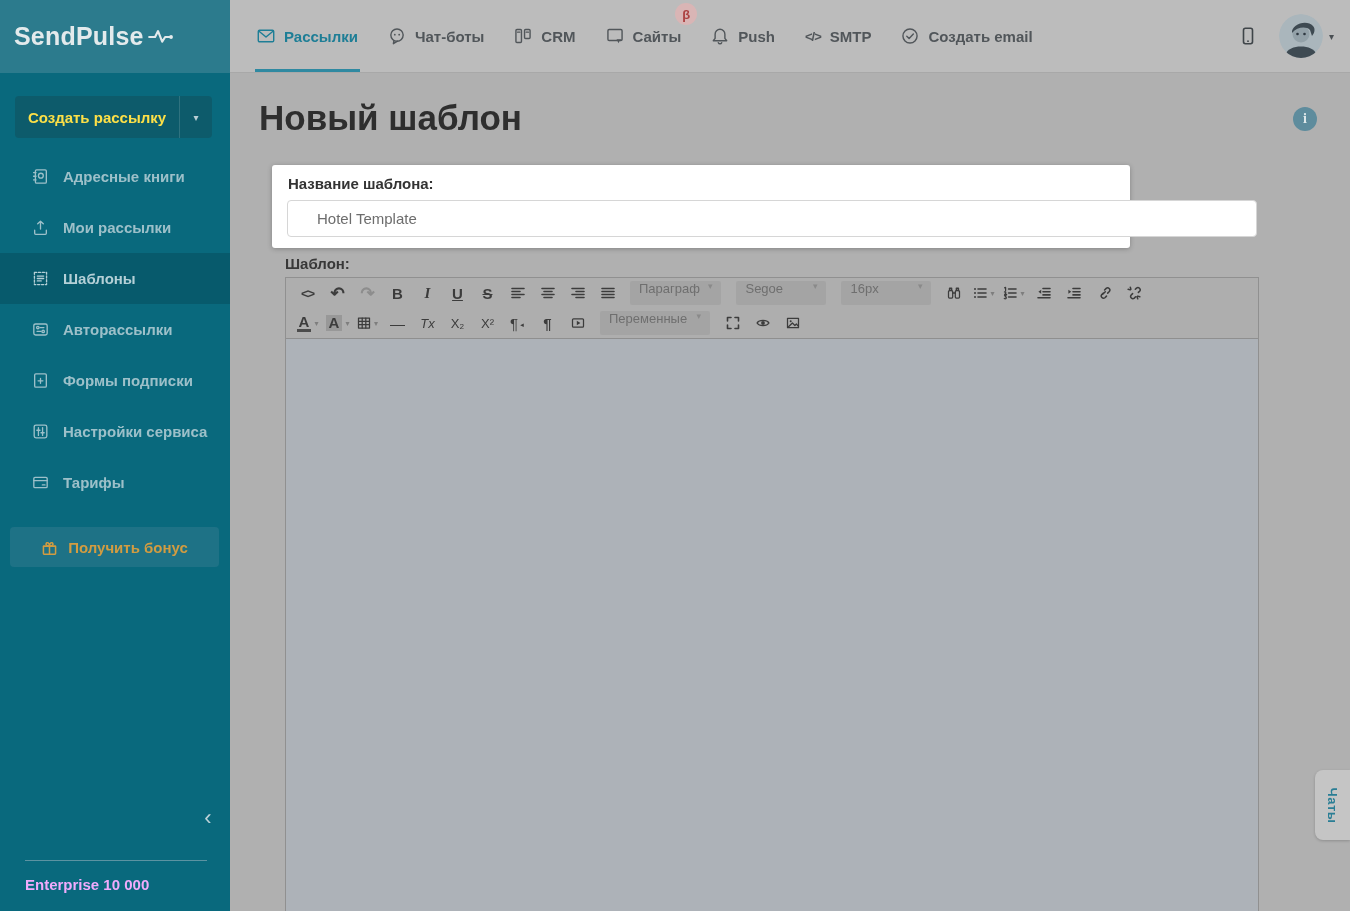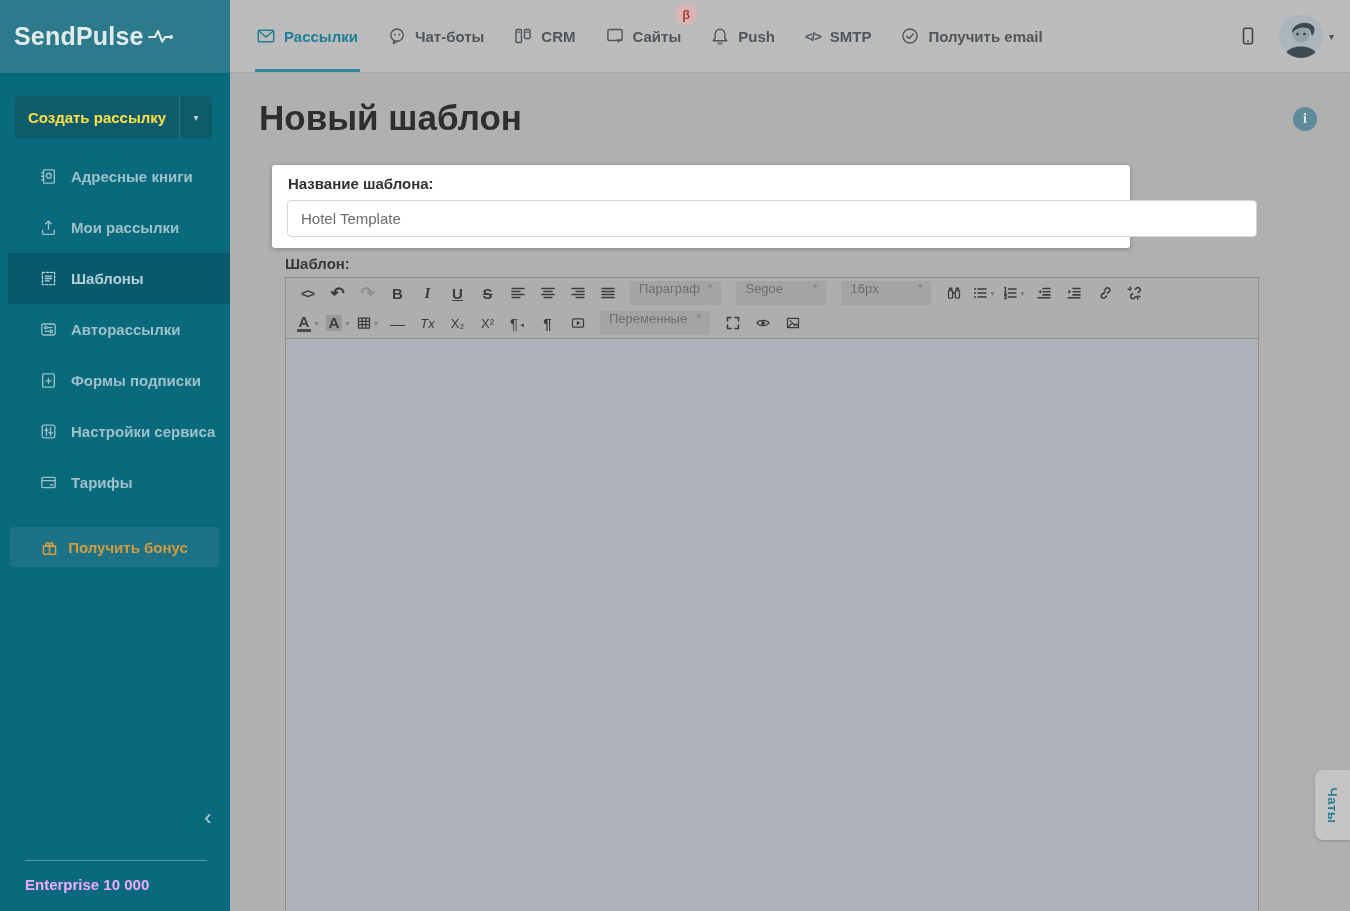--- a/index.html
+++ b/index.html
@@ -10,21 +10,21 @@
   svg.ic { stroke:currentColor; fill:none; stroke-width:1.25; stroke-linecap:round; stroke-linejoin:round; display:block; }
   svg.ic .f { fill:currentColor; stroke:none; }
 
   
   .sidebar { position:absolute; left:0; top:0; width:230px; height:911px; background:#09697d; z-index:5; }
   .sidebar-head { height:73px; background:#2c7b8d; display:flex; align-items:center; padding-left:14px; }
   .logo { display:flex; align-items:center; gap:4px; color:#e3eaec; font-size:25px; font-weight:bold; letter-spacing:0.2px; }
   .create-btn { position:absolute; left:15px; top:96px; width:197px; height:42px; background:#0d5b6b; border-radius:4px; display:flex; align-items:center; cursor:pointer; }
   .create-btn .lbl { flex:1; text-align:center; color:#fde047; font-weight:bold; font-size:15px; }
   .create-btn .caret-box { width:33px; height:100%; border-left:1px solid rgba(255,255,255,0.14); display:flex; align-items:center; justify-content:center; color:#b9cfd5; font-size:10px; }
-  .menu { position:absolute; left:0; top:151px; width:230px;padding-left:8px; }
+  .menu { position:absolute; left:0; top:151px; width:230px; }
   .menu-item { height:51px; display:flex; align-items:center; padding-left:32px; gap:14px; color:#9dc0c9; font-weight:bold; font-size:15px; cursor:pointer; }
   .menu-item.active { background:#075a6c; color:#b4d0d7; }
   .bonus-btn { position:absolute; left:10px; top:527px; width:209px; height:40px; background:#1e7286; border-radius:4px; display:flex; align-items:center; justify-content:center; gap:10px; color:#d29c41; font-weight:bold; font-size:15px; cursor:pointer; }
   .collapse { position:absolute; right:10px; top:804px; color:#bdd2d8; font-size:22px; width:24px; height:28px; display:flex; align-items:center; justify-content:center; cursor:pointer; }
   .side-divider { position:absolute; left:25px; top:860px; width:182px; height:1px; background:#5c93a2; }
   .plan { position:absolute; left:25px; top:876px; color:#f0abfc; font-weight:bold; font-size:15px; }
 
   
   .topbar { position:absolute; left:230px; top:0; width:1120px; height:73px; background:#bcbcbc; border-bottom:1px solid #a8a8a8; display:flex; align-items:stretch; z-index:4; }
   .tabs { display:flex; align-items:stretch; gap:30px; margin-left:27px; }
@@ -37,21 +37,21 @@
   .avatar-wrap { display:flex; align-items:center; gap:6px; cursor:pointer; }
   .avatar { width:44px; height:44px; border-radius:50%; overflow:hidden; }
   .avatar-caret { color:#4a4f53; font-size:10px; }
 
   
   .main-title { position:absolute; left:259px; top:98px; font-size:35px; font-weight:bold; color:#2e2e2e; }
   .info-btn { position:absolute; left:1293px; top:107px; width:24px; height:24px; border-radius:50%; background:#5e8c9d; color:#dfe8ea; font-size:14px; font-weight:bold; font-family:"Liberation Serif", serif; display:flex; align-items:center; justify-content:center; cursor:pointer; }
 
   .spotlight-card { position:absolute; left:272px; top:165px; width:858px; height:83px; background:#ffffff; border-radius:3px; box-shadow:0 1px 5px rgba(0,0,0,0.25); }
   .field-label { position:absolute; left:16px; top:10px; font-size:15px; font-weight:bold; color:#333333; }
-  .name-input { position:absolute; left:15px; top:35px; width:970px; height:37px; border:1px solid #d6d6d6; border-radius:4px; background:#fff; padding:0 13px; font-size:15px; color:#6d6d6d; font-family:"Liberation Sans", sans-serif; outline:none; }
+  .name-input { position:absolute; left:15px; top:35px; width:970px; height:37px; border:1px solid #d6d6d6; border-radius:4px; background:#fff; padding:0 29px; font-size:15px; color:#6d6d6d; font-family:"Liberation Sans", sans-serif; outline:none; }
 
   .tpl-label { position:absolute; left:285px; top:255px; font-size:15px; font-weight:bold; color:#383838; }
 
   .editor { position:absolute; left:285px; top:277px; width:974px; height:634px; border:1px solid #909090; }
   .toolbar { background:#aeaeae; border-bottom:1px solid #8f8f8f; }
   .tb-row { display:flex; align-items:center; height:30px; padding:0 8px; gap:3px; }
   .tb-row + .tb-row { border-top:0; }
   .tb { min-width:27px; height:26px; border:0; background:transparent; color:#3c3c3c; font-size:15px; display:flex; align-items:center; justify-content:center; cursor:pointer; border-radius:2px; font-family:"Liberation Sans", sans-serif; gap:2px; }
   .tb.dis { color:#8d8d8d; cursor:default; }
   .tb .b { font-weight:bold; }
@@ -211,21 +211,21 @@
         </div>
         <div class="tab">
           <span style="font-size:13px;font-weight:bold;letter-spacing:-1px">&lt;/&gt;</span>
           <span>SMTP</span>
         </div>
         <div class="tab">
           <svg class="ic" width="18" height="18" viewBox="0 0 14 14" style="stroke-width:1.1">
             <circle cx="7" cy="7" r="5.5"></circle>
             <path d="M4.5 7.2 l1.8 1.8 3.3-3.6"></path>
           </svg>
-          <span>Получить email</span>
+          <span>Создать email</span>
         </div>
       </div>
     <div class="top-right">
       <div class="mobile-btn">
         <svg class="ic" width="18" height="24" viewBox="0 0 14 14">
           <rect x="3.5" y="1" width="7" height="12" rx="1.5"></rect>
             <circle cx="7" cy="11" r="0.7" class="f"></circle>
         </svg>
       </div>
       <div class="avatar-wrap">

